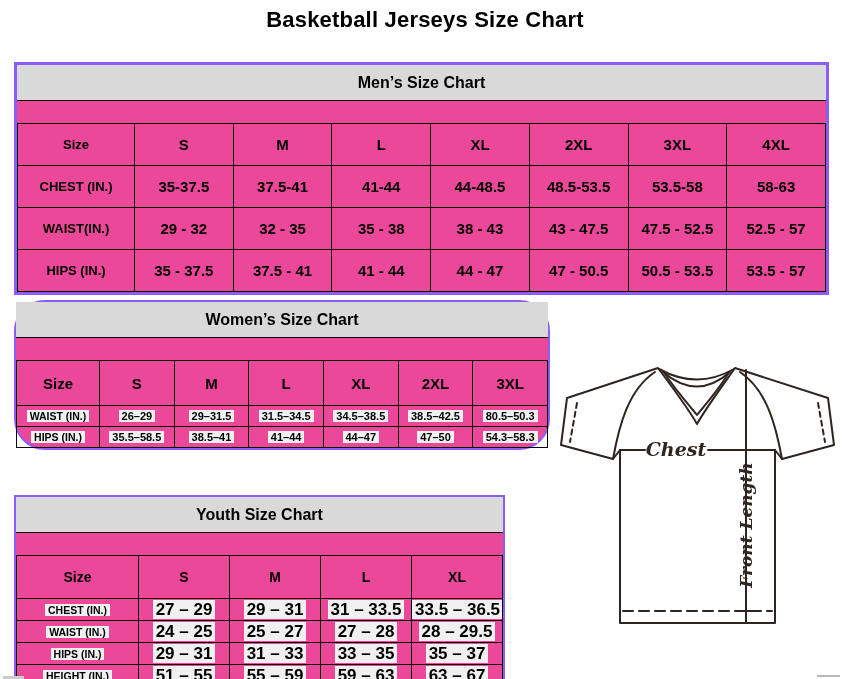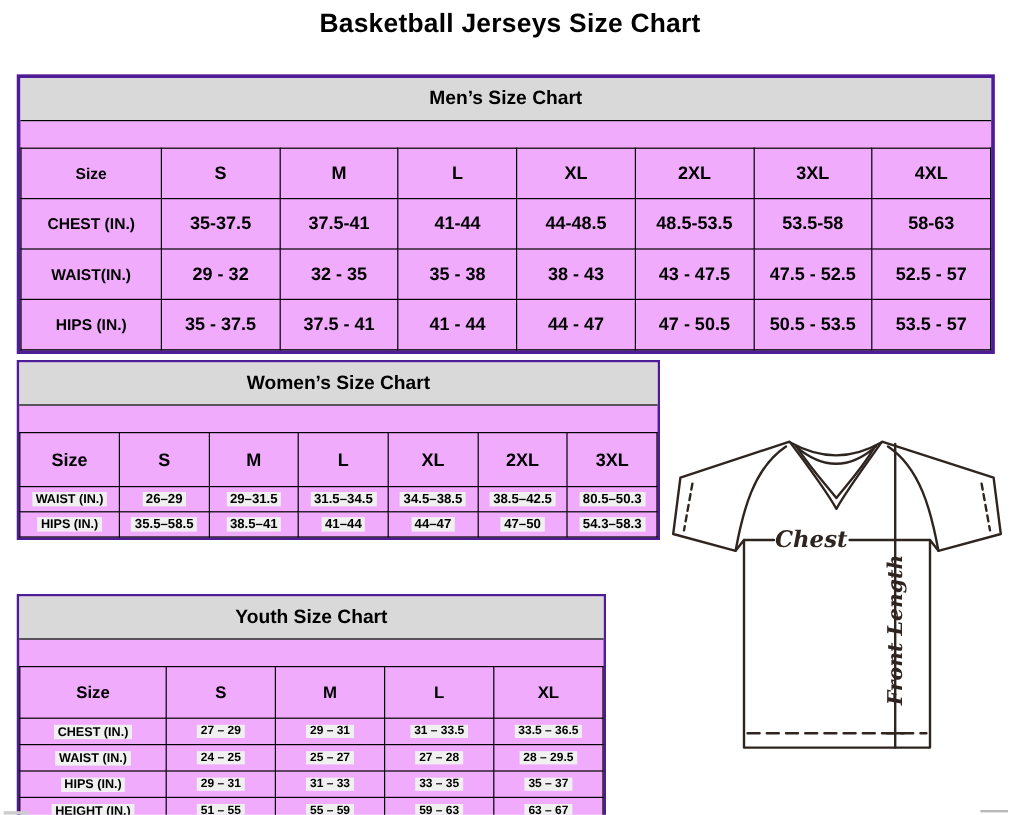--- a/index.html
+++ b/index.html
@@ -15,25 +15,25 @@
     position:absolute;
     top:7px; left:0; width:806px;
     text-align:center;
     font-size:22px;
     font-weight:bold;
     letter-spacing:0.2px;
     padding-left:44px;
   }
   .size-table {
     position:absolute;
-    background:#f0abfc;
-    border:2px solid #4c1d95;
+    background:#ec4899;
+    border:2px solid #8b5cf6;
   }
   .size-table.mens  { left:14px; top:62px;  width:815px; border-width:3px; }
-  .size-table.womens{ left:14px; top:300px; width:536px; }
+  .size-table.womens{ left:14px; top:300px; width:536px;border-radius:31px; }
   .size-table.youth { left:14px; top:495px; width:491px; }
   .title-band {
     height:36px;
     background:#d9d9d9;
     border-bottom:1px solid #000;
     display:flex; align-items:center; justify-content:center;
     font-weight:bold;
     font-size:16px;
   }
   table { width:100%; border-collapse:collapse; table-layout:fixed;margin-top:22px; }
@@ -50,21 +50,21 @@
   .mens thead th { height:42px; font-size:15px; }
   .mens tbody td { height:42px; font-size:15px; }
   .mens .label-col { width:117px; font-size:13px; }
   
   .womens thead th { height:45px; font-size:15px; }
   .womens tbody td { height:21px; font-size:11px; }
   .womens .label-col { width:83px; }
   .womens tbody .label-col { font-size:10.5px; }
   
   .youth thead th { height:43px; font-size:14px; }
-  .youth tbody td { height:22px; font-size:10px; }
+  .youth tbody td { height:22px; font-size:17px; }
   .youth .label-col { width:122px; }
   .youth tbody .label-col { font-size:10.5px; }
   
   .compact tbody span { background:#f0f0f0; padding:0 3px; }
   
   .jersey-wrap { position:absolute; left:556px; top:362px; width:284px; height:266px; }
   .jersey-wrap svg { display:block; width:284px; height:266px; }
   .diagram-text {
     font-family:"DejaVu Serif", serif;
     font-style:italic;

